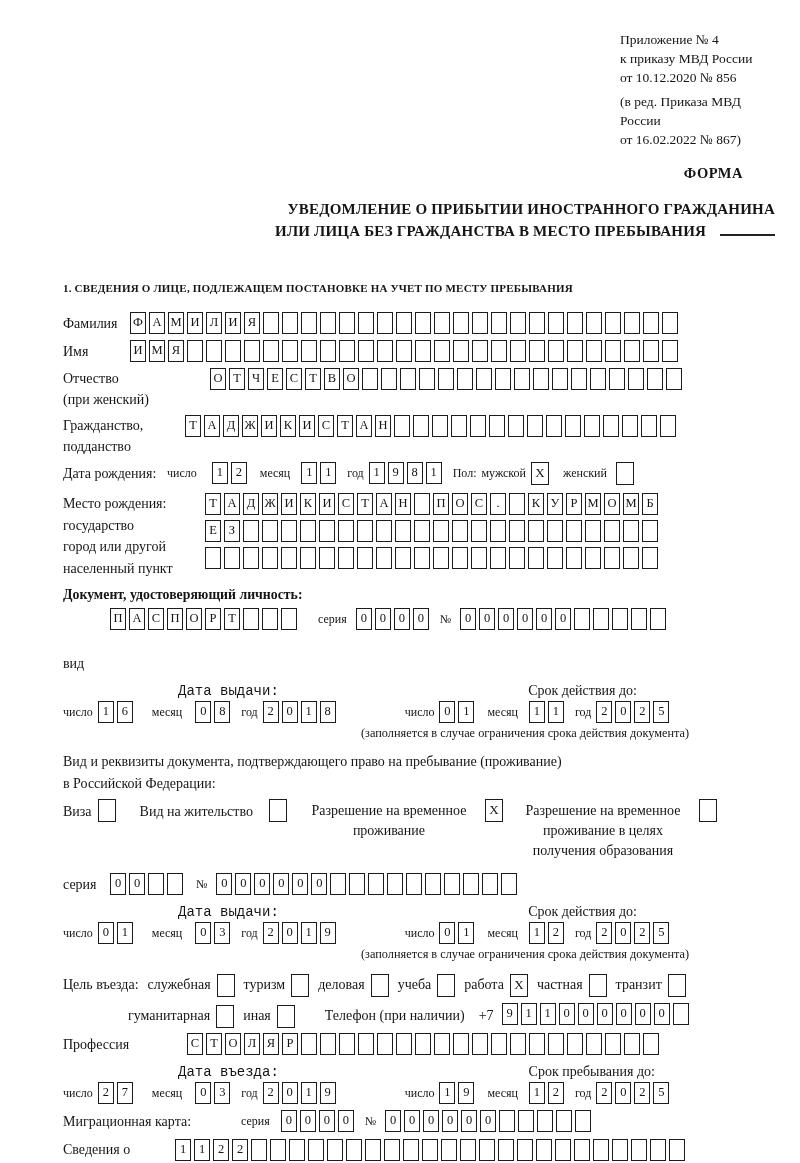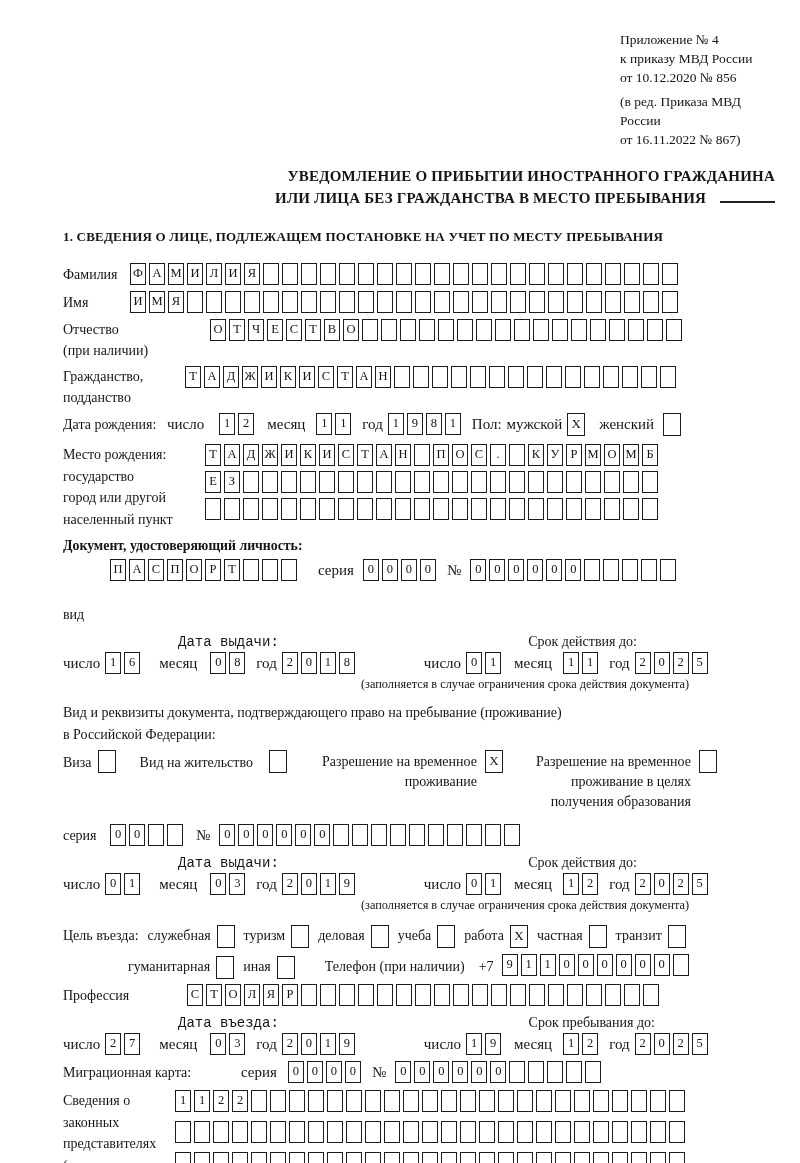--- a/index.html
+++ b/index.html
@@ -13,21 +13,21 @@
   .page { padding: 30px 25px 0 63px; width: 800px; }
 
   
   .annex { margin-left: 557px; line-height: 19px; font-size: 13.5px; }
   .annex .rev { margin-top: 5px; }
   .forma { text-align: right; font-weight: bold; font-size: 14.5px; margin: 16px 32px 0 0; letter-spacing: .5px; }
 
   
   .title { text-align: right; font-weight: bold; font-size: 15px; margin-top: 16px; line-height: 22px; letter-spacing: .2px; }
   .blank-line { display: inline-block; width: 55px; border-bottom: 2px solid #222; margin-left: 10px; vertical-align: baseline; }
-  .sec-heading { font-weight: bold; font-size: 13px; margin-top: 20px; white-space: nowrap; letter-spacing: .2px; }
+  .sec-heading { font-weight: bold; font-size: 11px; margin-top: 40px; white-space: nowrap; letter-spacing: .2px; }
 
   
   .frow { display: flex; align-items: flex-start; margin-top: 5px; }
   .flabel { flex: 0 0 auto; line-height: 23px; }
   .flabel.two { line-height: 21px; }
   .cells { display: inline-flex; flex-wrap: nowrap; }
   .cell {
     flex: 0 0 auto; width: 16px; height: 22px; margin-right: 3px;
     border: 1.6px solid #1c1c1c; text-align: center;
     font-size: 12.5px; line-height: 19px;
@@ -41,61 +41,62 @@
   .lw-patr    { width: 147px; }
   .lw-cit     { width: 122px; }
   .lw-vid     { width: 47px; margin-top: 44px; }
   .lw-ser     { width: 47px; }
   .lw-prof    { width: 124px; }
 
   .g4{margin-left:4px}.g6{margin-left:6px}.g8{margin-left:8px}.g10{margin-left:10px}
   .g12{margin-left:12px}.g14{margin-left:14px}.g16{margin-left:16px}.g18{margin-left:18px}
   .g24{margin-left:24px}.g30{margin-left:30px}.g36{margin-left:36px}.mt8{}
 
-  .dl { line-height: 23px; margin-right: 5px; font-size: 15px; }
+  .dl { line-height: 23px; margin-right: 5px; font-size: 12px; }
   .dgroup { display: inline-flex; align-items: flex-start; }
   .dhead { display: flex; font-size: 14px; margin-top: 8px; }
   .dhead .dh1 { margin-left: 115px; font-family: Liberation Mono, monospace; }
   .dhead .dh2 { margin-left: auto; margin-right: 138px; }
   .note { font-size: 12.3px; margin: 2px 0 0 298px; }
 
   
   .twocol { display: flex; margin-top: 8px; }
   .twocol .labels { flex: 0 0 auto; line-height: 21.5px; }
   .labels-place { width: 142px; }
   .labels-reps { width: 112px; line-height: 22px; }
   .rows .frow:first-child { margin-top: 0; }
 
   .doc-heading { text-align: left; font-weight: bold; font-size: 13.8px; margin-top: 8px; }
 
   .intro { margin-top: 10px; line-height: 22px; }
 
   .visa-row { display: flex; align-items: flex-start; margin-top: 4px; }
   .vl { line-height: 25px; }
-  .vl2 { display: inline-block; width: 176px; text-align: right; line-height: 20px; margin-top: 2px; font-family: Liberation Serif, serif; }
+  .vl2 { display: inline-block; width: 176px; text-align: center; line-height: 20px; margin-top: 2px; font-family: Liberation Serif, serif; }
 
   .cg-row { display: flex; align-items: flex-start; margin-top: 10px; }
   .cg-item { display: inline-flex; align-items: flex-end; margin-left: 9px; }
   .cg-item .cg-label { line-height: 25px; margin-right: 6px; }
   .phone-label { line-height: 25px; }
 </style>
 </head>
 <body>
 
 <div class="page">
 
   <div class="annex">
     <div>Приложение № 4</div>
     <div>к приказу МВД России</div>
     <div>от 10.12.2020 № 856</div>
     <div class="rev">
       <div>(в ред. Приказа МВД России</div>
-      <div>от 16.11.2022 № 867)</div>
+      <div>от 16.02.2022 № 867)</div>
     </div>
   </div>
+  <div class="forma">ФОРМА</div>
 
   <div class="title">
     <div>УВЕДОМЛЕНИЕ О ПРИБЫТИИ ИНОСТРАННОГО ГРАЖДАНИНА</div>
     <div>
       <span>ИЛИ ЛИЦА БЕЗ ГРАЖДАНСТВА В МЕСТО ПРЕБЫВАНИЯ</span>
       <span class="blank-line"></span>
     </div>
   </div>
 
   <div class="sec-heading">1. СВЕДЕНИЯ О ЛИЦЕ, ПОДЛЕЖАЩЕМ ПОСТАНОВКЕ НА УЧЕТ ПО МЕСТУ ПРЕБЫВАНИЯ</div>
@@ -166,21 +167,21 @@
         <span class="cell"></span>
         <span class="cell"></span>
         <span class="cell"></span>
         <span class="cell"></span>
       </span>
   </div>
 
   <div class="frow">
     <span class="flabel two lw-patr">
       <div>Отчество</div>
-      <div>(при наличии)</div>
+      <div>(при женский)</div>
     </span>
     <span class="cells">
         <span class="cell">О</span>
         <span class="cell">Т</span>
         <span class="cell">Ч</span>
         <span class="cell">Е</span>
         <span class="cell">С</span>
         <span class="cell">Т</span>
         <span class="cell">В</span>
         <span class="cell">О</span>

